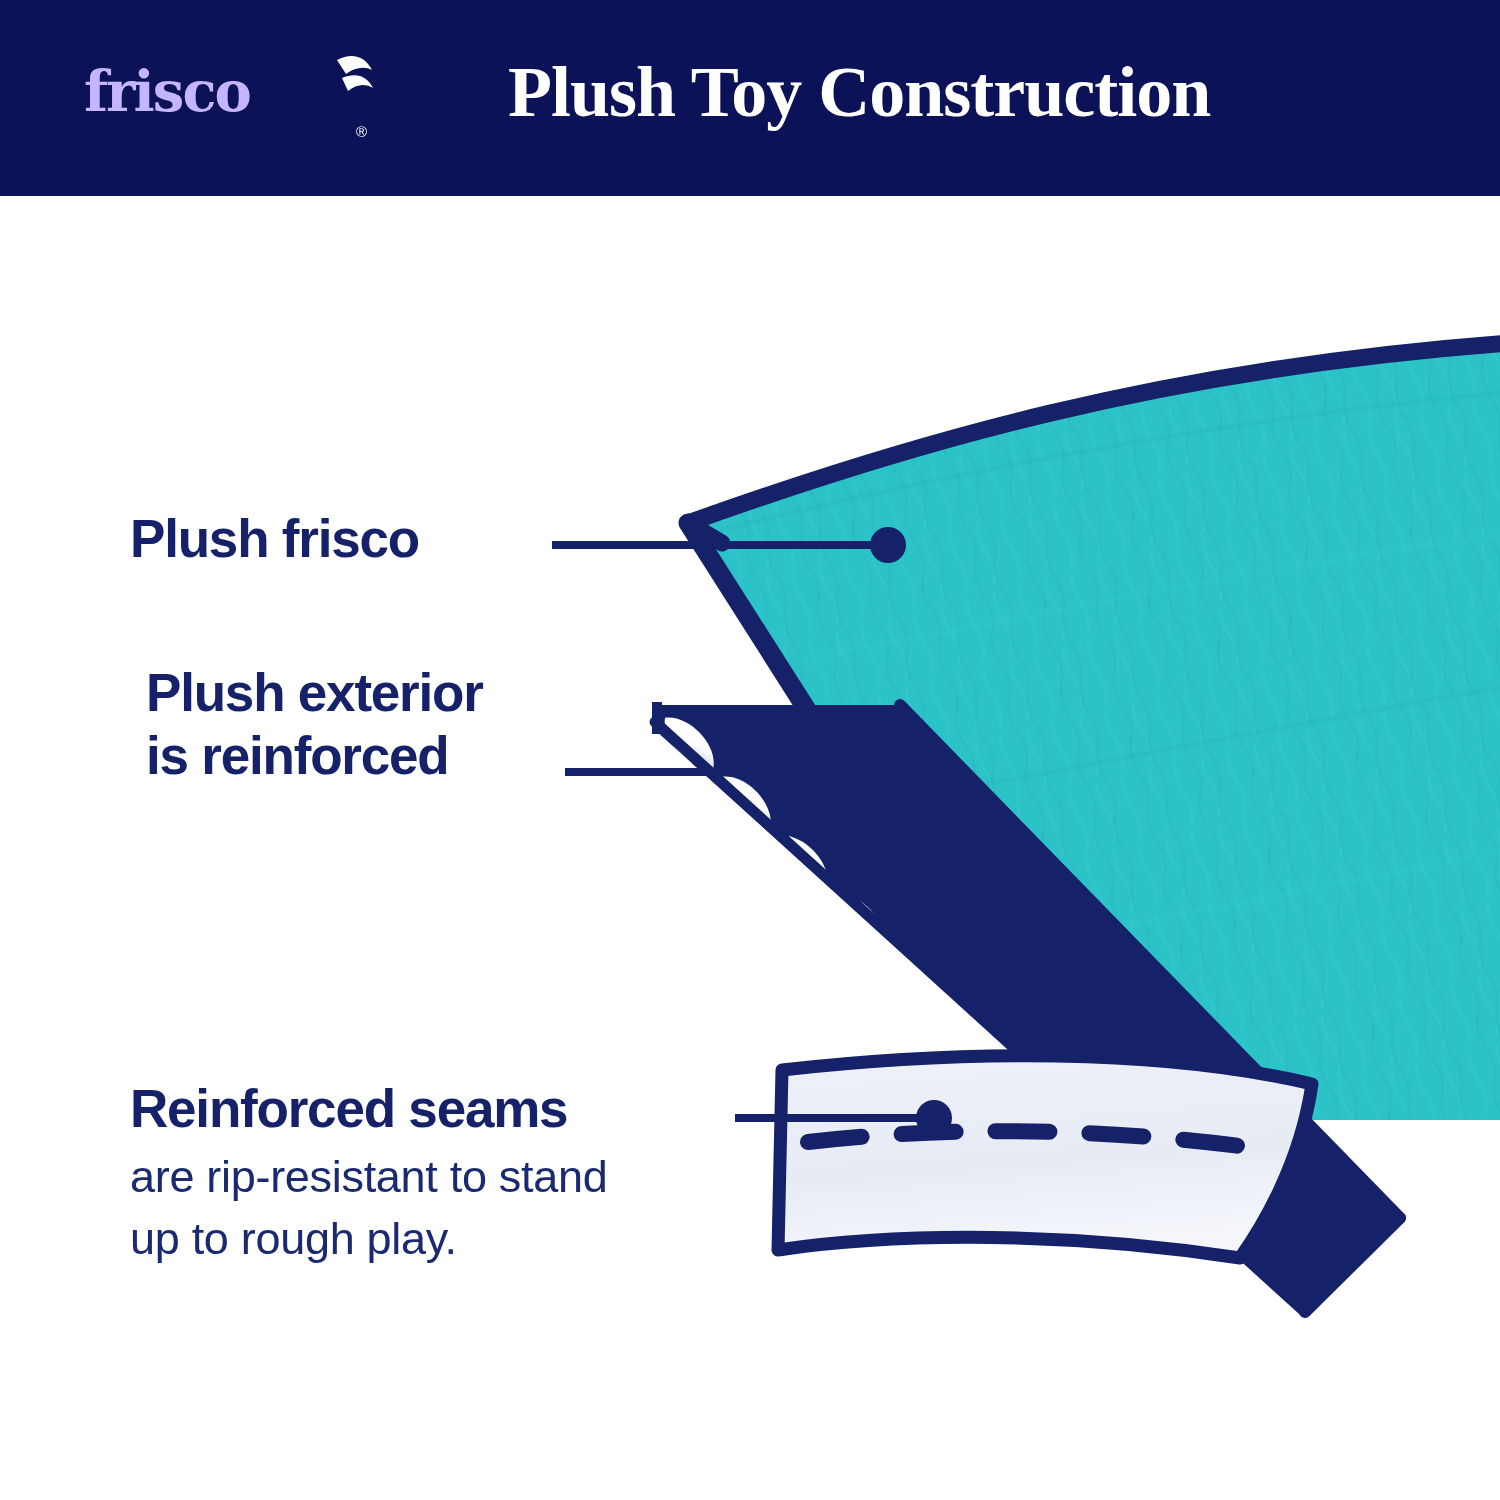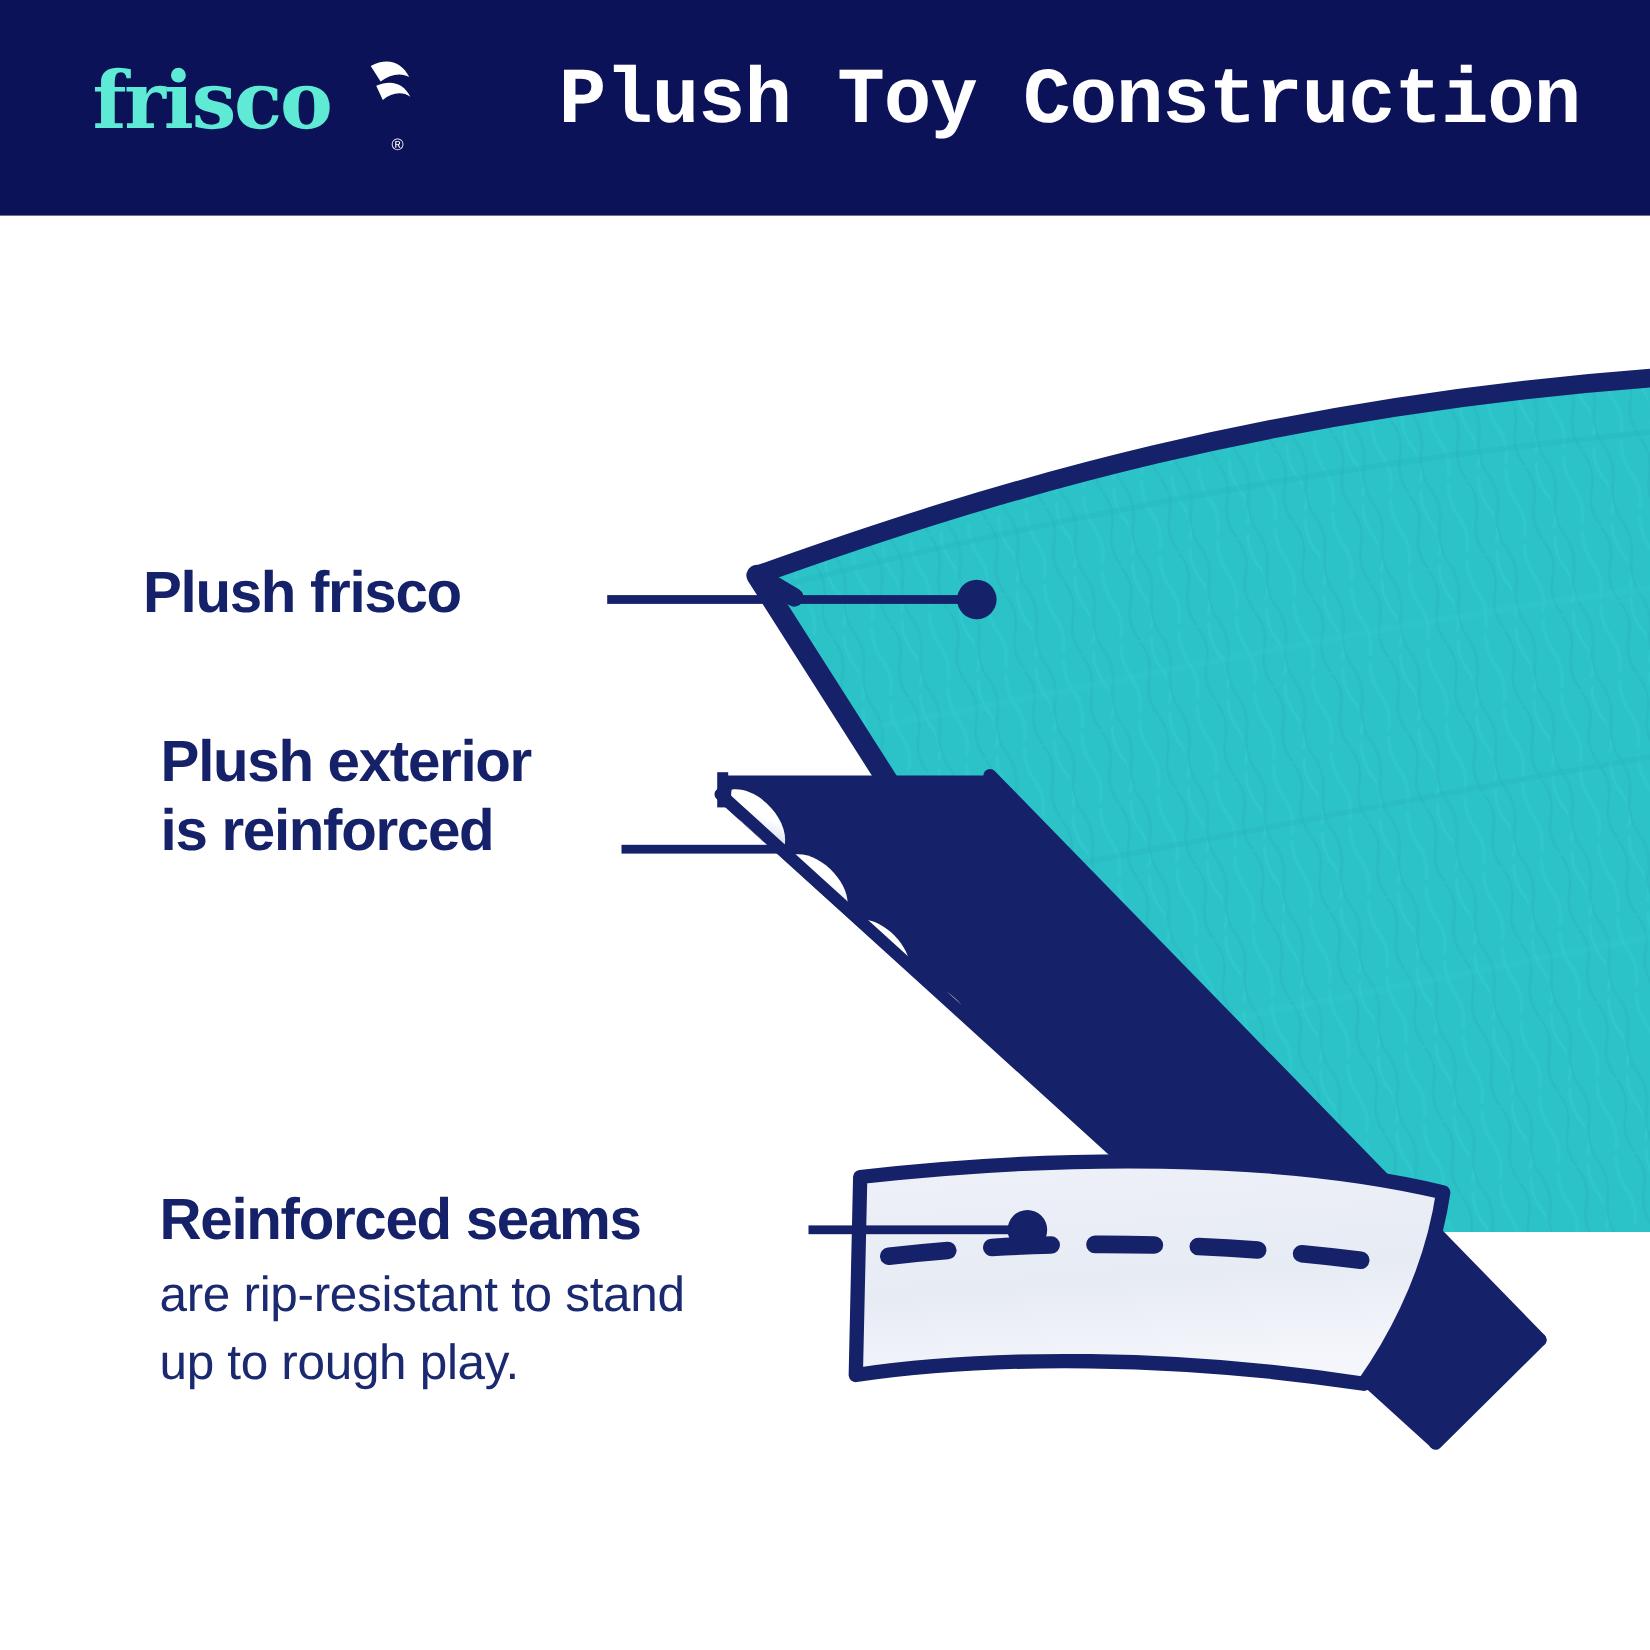--- a/index.html
+++ b/index.html
@@ -39,43 +39,43 @@
     left: 84px;
     top: 36px;
     width: 300px;
     height: 110px;
   }
   #brand-wordmark {
     position: absolute;
     left: 0;
     top: 0;
     font-family: "DejaVu Serif", serif;
-    font-size: 72px;
+    font-size: 56px;
     font-weight: 700;
-    color: #5eead4;
+    color: #c4b5fd;
     letter-spacing: -2px;
     line-height: 110px;
     white-space: nowrap;
   }
   #brand-reg {
     position: absolute;
     left: 272px;
     top: 88px;
     font-family: "Liberation Sans", sans-serif;
     font-size: 15px;
     color: #ffffff;
     line-height: 15px;
   }
   #header-title {
     position: absolute;
     left: 508px;
     top: 42px;
     height: 100px;
     line-height: 100px;
-    font-family: Liberation Mono, monospace;
+    font-family: Liberation Serif, serif;
     font-size: 72px;
     font-weight: 700;
     color: #ffffff;
     letter-spacing: -1px;
     white-space: nowrap;
   }
 
   
   .callout {
     position: absolute;
@@ -96,21 +96,21 @@
     font-size: 45px;
     line-height: 62px;
     letter-spacing: -0.3px;
     color: #1b2a70;
     white-space: pre-line;
     margin-top: 6px;
   }
 
   #callout-1 { left: 130px; top: 507px; width: 430px; }
   #callout-2 { left: 146px; top: 648px; width: 600px; margin-top: 13px; }
-  #callout-3 { left: 130px; top: 1077px; width: 660px; margin-left: 15px; }
+  #callout-3 { left: 130px; top: 1077px; width: 660px; }
 
   
   .leader {
     position: absolute;
     height: 8px;
     background: #152168;
   }
   #leader-1 { left: 552px; top: 541px; width: 340px; }
   #leader-2 { left: 565px; top: 768px; width: 294px; }
   #leader-3 { left: 735px; top: 1114px; width: 202px; }

